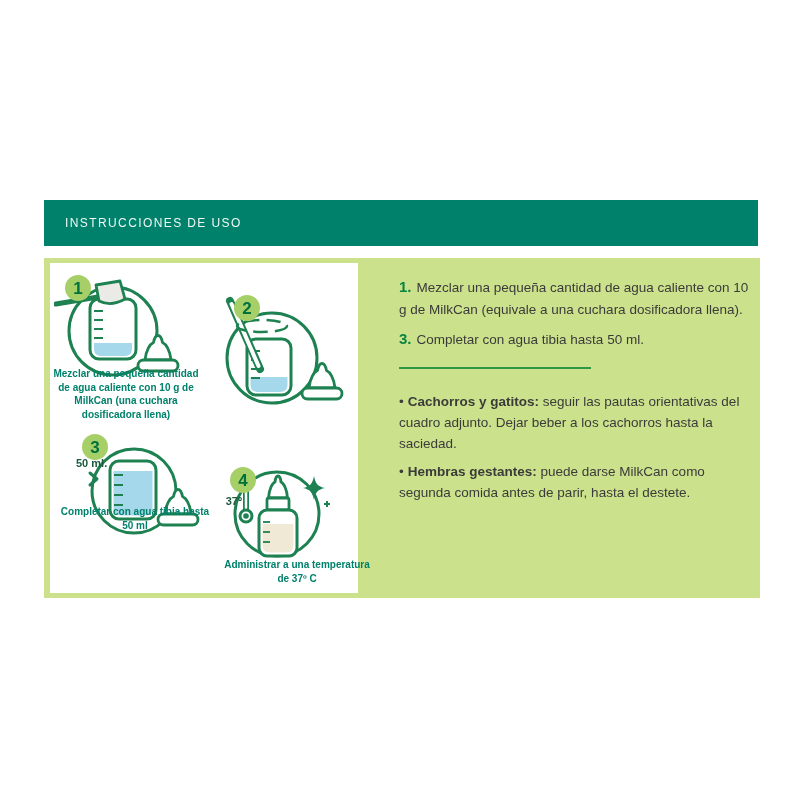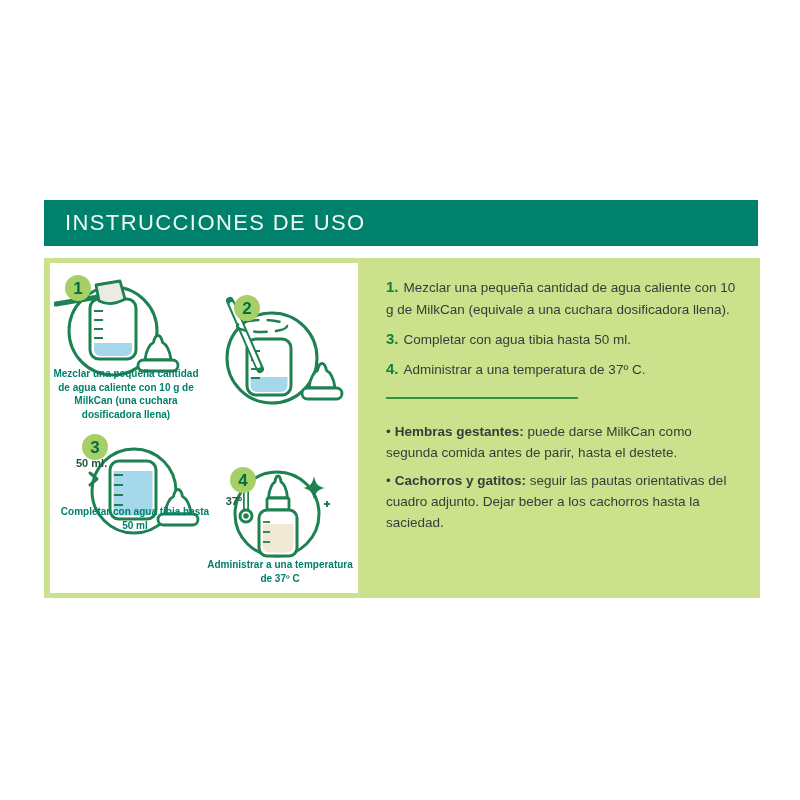--- a/index.html
+++ b/index.html
@@ -3,49 +3,49 @@
 <meta charset="utf-8">
 <style>
   html,body{margin:0;padding:0;background:#ffffff;}
   body{width:800px;height:800px;position:relative;font-family:"Liberation Sans",sans-serif;overflow:hidden;}
 
   #header-bar{
     position:absolute;left:44px;top:200px;width:714px;height:46px;
     background:#00816B;
   }
   #header-title{
-    color:#EEF9F4;font-size:22px;font-weight:400;letter-spacing:1.4px;
+    color:#EEF9F4;font-size:12px;font-weight:400;letter-spacing:1.4px;
     line-height:46px;padding-left:21px;white-space:nowrap;
   }
 
   #panel{
     position:absolute;left:44px;top:258px;width:716px;height:340px;
     background:#CBE18C;
   }
 
   #white-box{
     position:absolute;left:6px;top:5px;width:308px;height:330px;
     background:#ffffff;
   }
   #white-box svg{position:absolute;display:block;}
   .caption{
     position:absolute;text-align:center;color:#00816B;
     font-size:10px;line-height:13.5px;font-weight:600;
   }
   #cap1{left:0px;top:104px;width:152px;}
   #cap2{left:160px;top:138px;width:134px;}
   #cap3{left:8px;top:242px;width:154px;}
-  #cap4{left:155px;top:295px;width:150px;}
+  #cap4{left:172px;top:295px;width:150px;}
   #svg1{left:4px;top:10px;}
   #svg2{left:170px;top:30px;}
   #svg3{left:10px;top:158px;}
   #svg4{left:158px;top:195px;}
 
   #right-col{
-    position:absolute;left:342px;top:18px;width:358px;
+    position:absolute;left:355px;top:18px;width:358px;
     color:#3B3B3A;font-size:13.5px;line-height:22px;
   }
   #right-col p{margin:0 0 7px 0;}
   .num{font-weight:bold;font-size:15px;color:#0B8440;margin-right:5px;}
   .note{margin-top:1px;}
   #divider{width:192px;height:2px;background:#2E9647;margin:16px 0 22px 0;}
   .bullet{line-height:21px;margin:0 0 6px 0;}
   .bullet .marker{margin-right:4px;}
   .bullet strong{color:#3B3B3A;}
 
@@ -176,27 +176,24 @@
 
   </div>
 
   <div id="right-col">
     <p>
       <span class="num">1.</span><span>Mezclar una pequeña cantidad de agua caliente con 10 g de MilkCan (equivale a una cuchara dosificadora llena).</span>
     </p>
     <p>
       <span class="num">3.</span><span>Completar con agua tibia hasta 50 ml.</span>
     </p>
-    <p>
-      <span class="num">4.</span><span>Administrar a una temperatura de 37º C.</span>
-    </p>
 
     <div id="divider"></div>
 
     <p class="bullet">
-      <span class="marker">•</span><strong>Hembras gestantes:</strong><span> puede darse MilkCan como segunda comida antes de parir, hasta el destete.</span>
+      <span class="marker">•</span><strong>Cachorros y gatitos:</strong><span> seguir las pautas orientativas del cuadro adjunto. Dejar beber a los cachorros hasta la saciedad.</span>
     </p>
     <p class="bullet">
-      <span class="marker">•</span><strong>Cachorros y gatitos:</strong><span> seguir las pautas orientativas del cuadro adjunto. Dejar beber a los cachorros hasta la saciedad.</span>
+      <span class="marker">•</span><strong>Hembras gestantes:</strong><span> puede darse MilkCan como segunda comida antes de parir, hasta el destete.</span>
     </p>
   </div>
 
 </div>
 
 </body></html>

